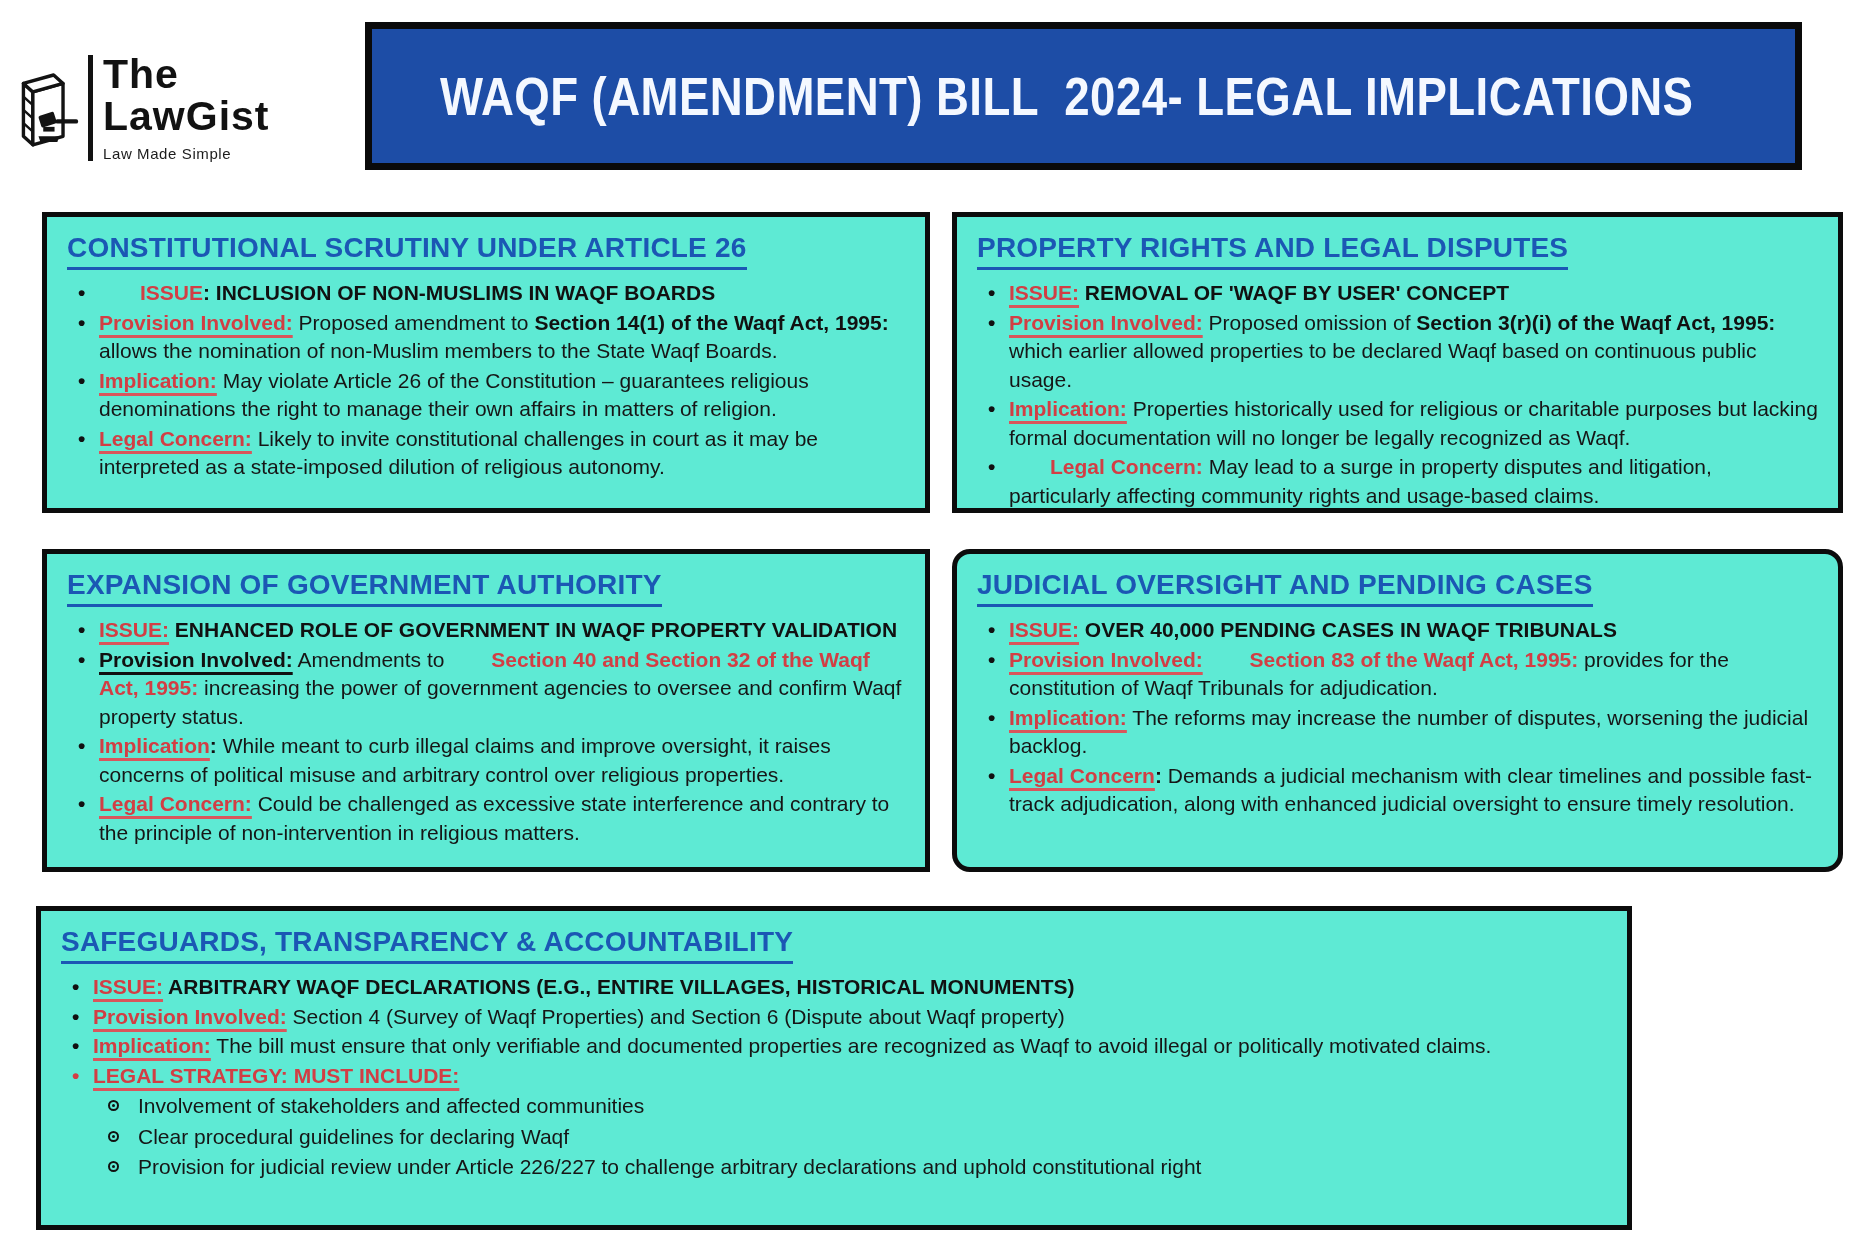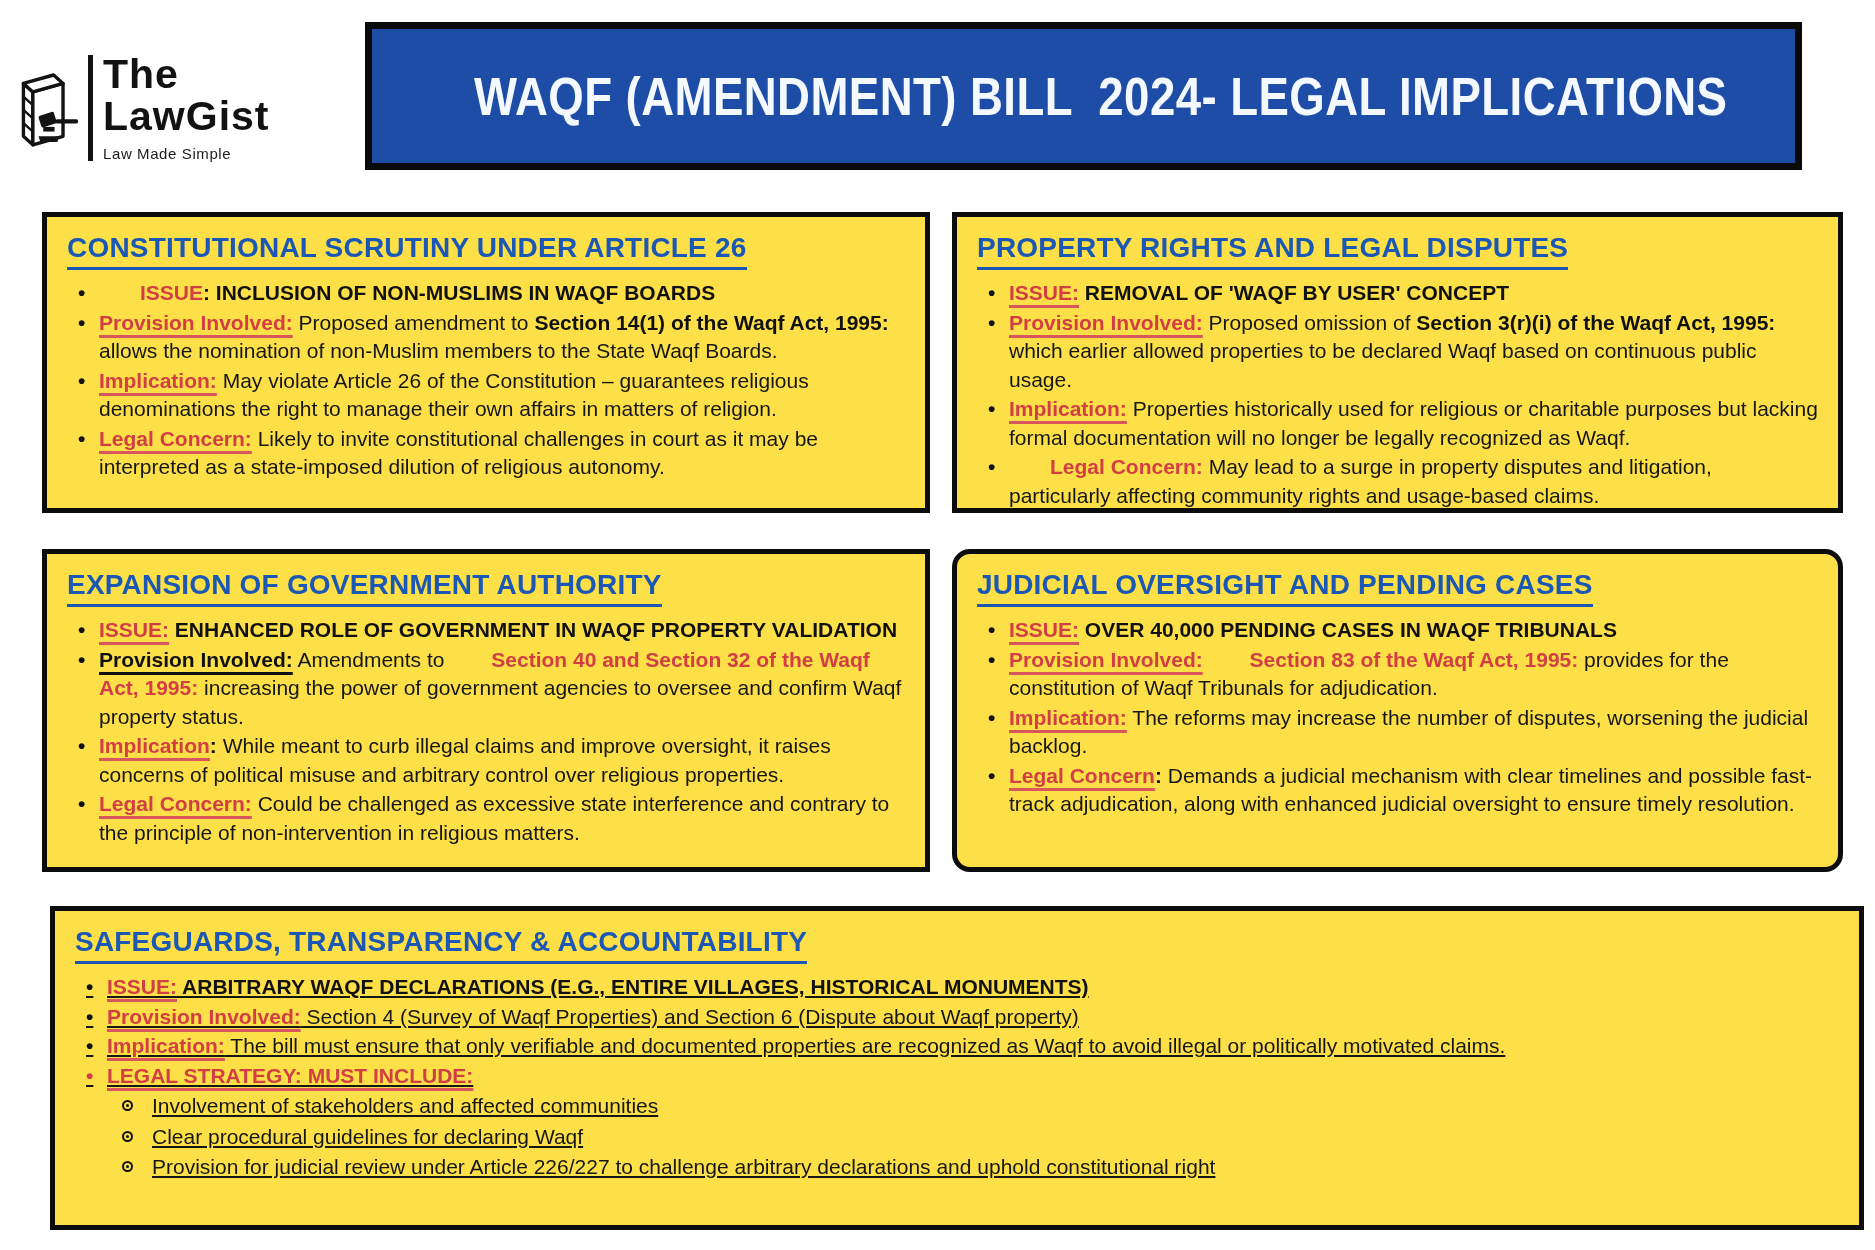--- a/index.html
+++ b/index.html
@@ -17,31 +17,31 @@
   .logo{position:absolute;left:14px;top:50px;height:116px;display:flex;align-items:center;}
   .logo-icon{width:66px;height:88px;flex:0 0 auto;}
   .logo-divider{width:5px;height:106px;background:#121212;margin:0 10px 0 8px;}
   .logo-text{display:flex;flex-direction:column;}
   .brand-line{font-size:41px;font-weight:bold;letter-spacing:1px;color:#121212;line-height:1.02;}
   .tagline{font-size:15px;letter-spacing:0.6px;color:#1c1c1c;margin-top:7px;}
 
   
   .banner{position:absolute;left:365px;top:22px;width:1437px;height:148px;
     background:var(--banner-blue);border:7px solid #0a0a0a;
-    display:flex;align-items:center;justify-content:flex-start;}
+    display:flex;align-items:center;justify-content:flex-end;}
   .banner-title{font-size:53px;font-weight:bold;color:#f4f8ff;white-space:pre;
     transform:scaleX(0.86);letter-spacing:0.5px;}
 
   
-  .card{position:absolute;background:#fde047;border:5px solid #0c0c0c;padding:15px 20px 0 20px;}
+  .card{position:absolute;background:#5eead4;border:5px solid #0c0c0c;padding:15px 20px 0 20px;}
   #box1{left:42px;top:212px;width:888px;height:301px;}
   #box2{left:952px;top:212px;width:891px;height:301px;}
   #box3{left:42px;top:549px;width:888px;height:323px;}
   #box4{left:952px;top:549px;width:891px;height:323px;border-radius:18px;}
-  #box5{left:50px;top:906px;width:1814px;height:324px;text-decoration:underline;}
+  #box5{left:36px;top:906px;width:1596px;height:324px;}
 
   .card-title{display:inline-block;font-size:28px;font-weight:bold;color:var(--blue);
     border-bottom:3.5px solid var(--blue);padding-bottom:3px;margin-bottom:9px;letter-spacing:0.2px;}
 
   .bullet{display:flex;align-items:flex-start;font-size:21px;line-height:1.36;margin-bottom:1px;}
   .bullet.sub{margin-left:36px;margin-top:2px;}
   .marker{flex:0 0 32px;}
   .marker.dot{padding-left:11px;font-weight:bold;font-size:21px;color:#111;}
   .marker.dot.red{color:var(--red);}
   .marker.circ{flex:0 0 auto;width:11px;height:11px;border:2.5px solid #111;border-radius:50%;

